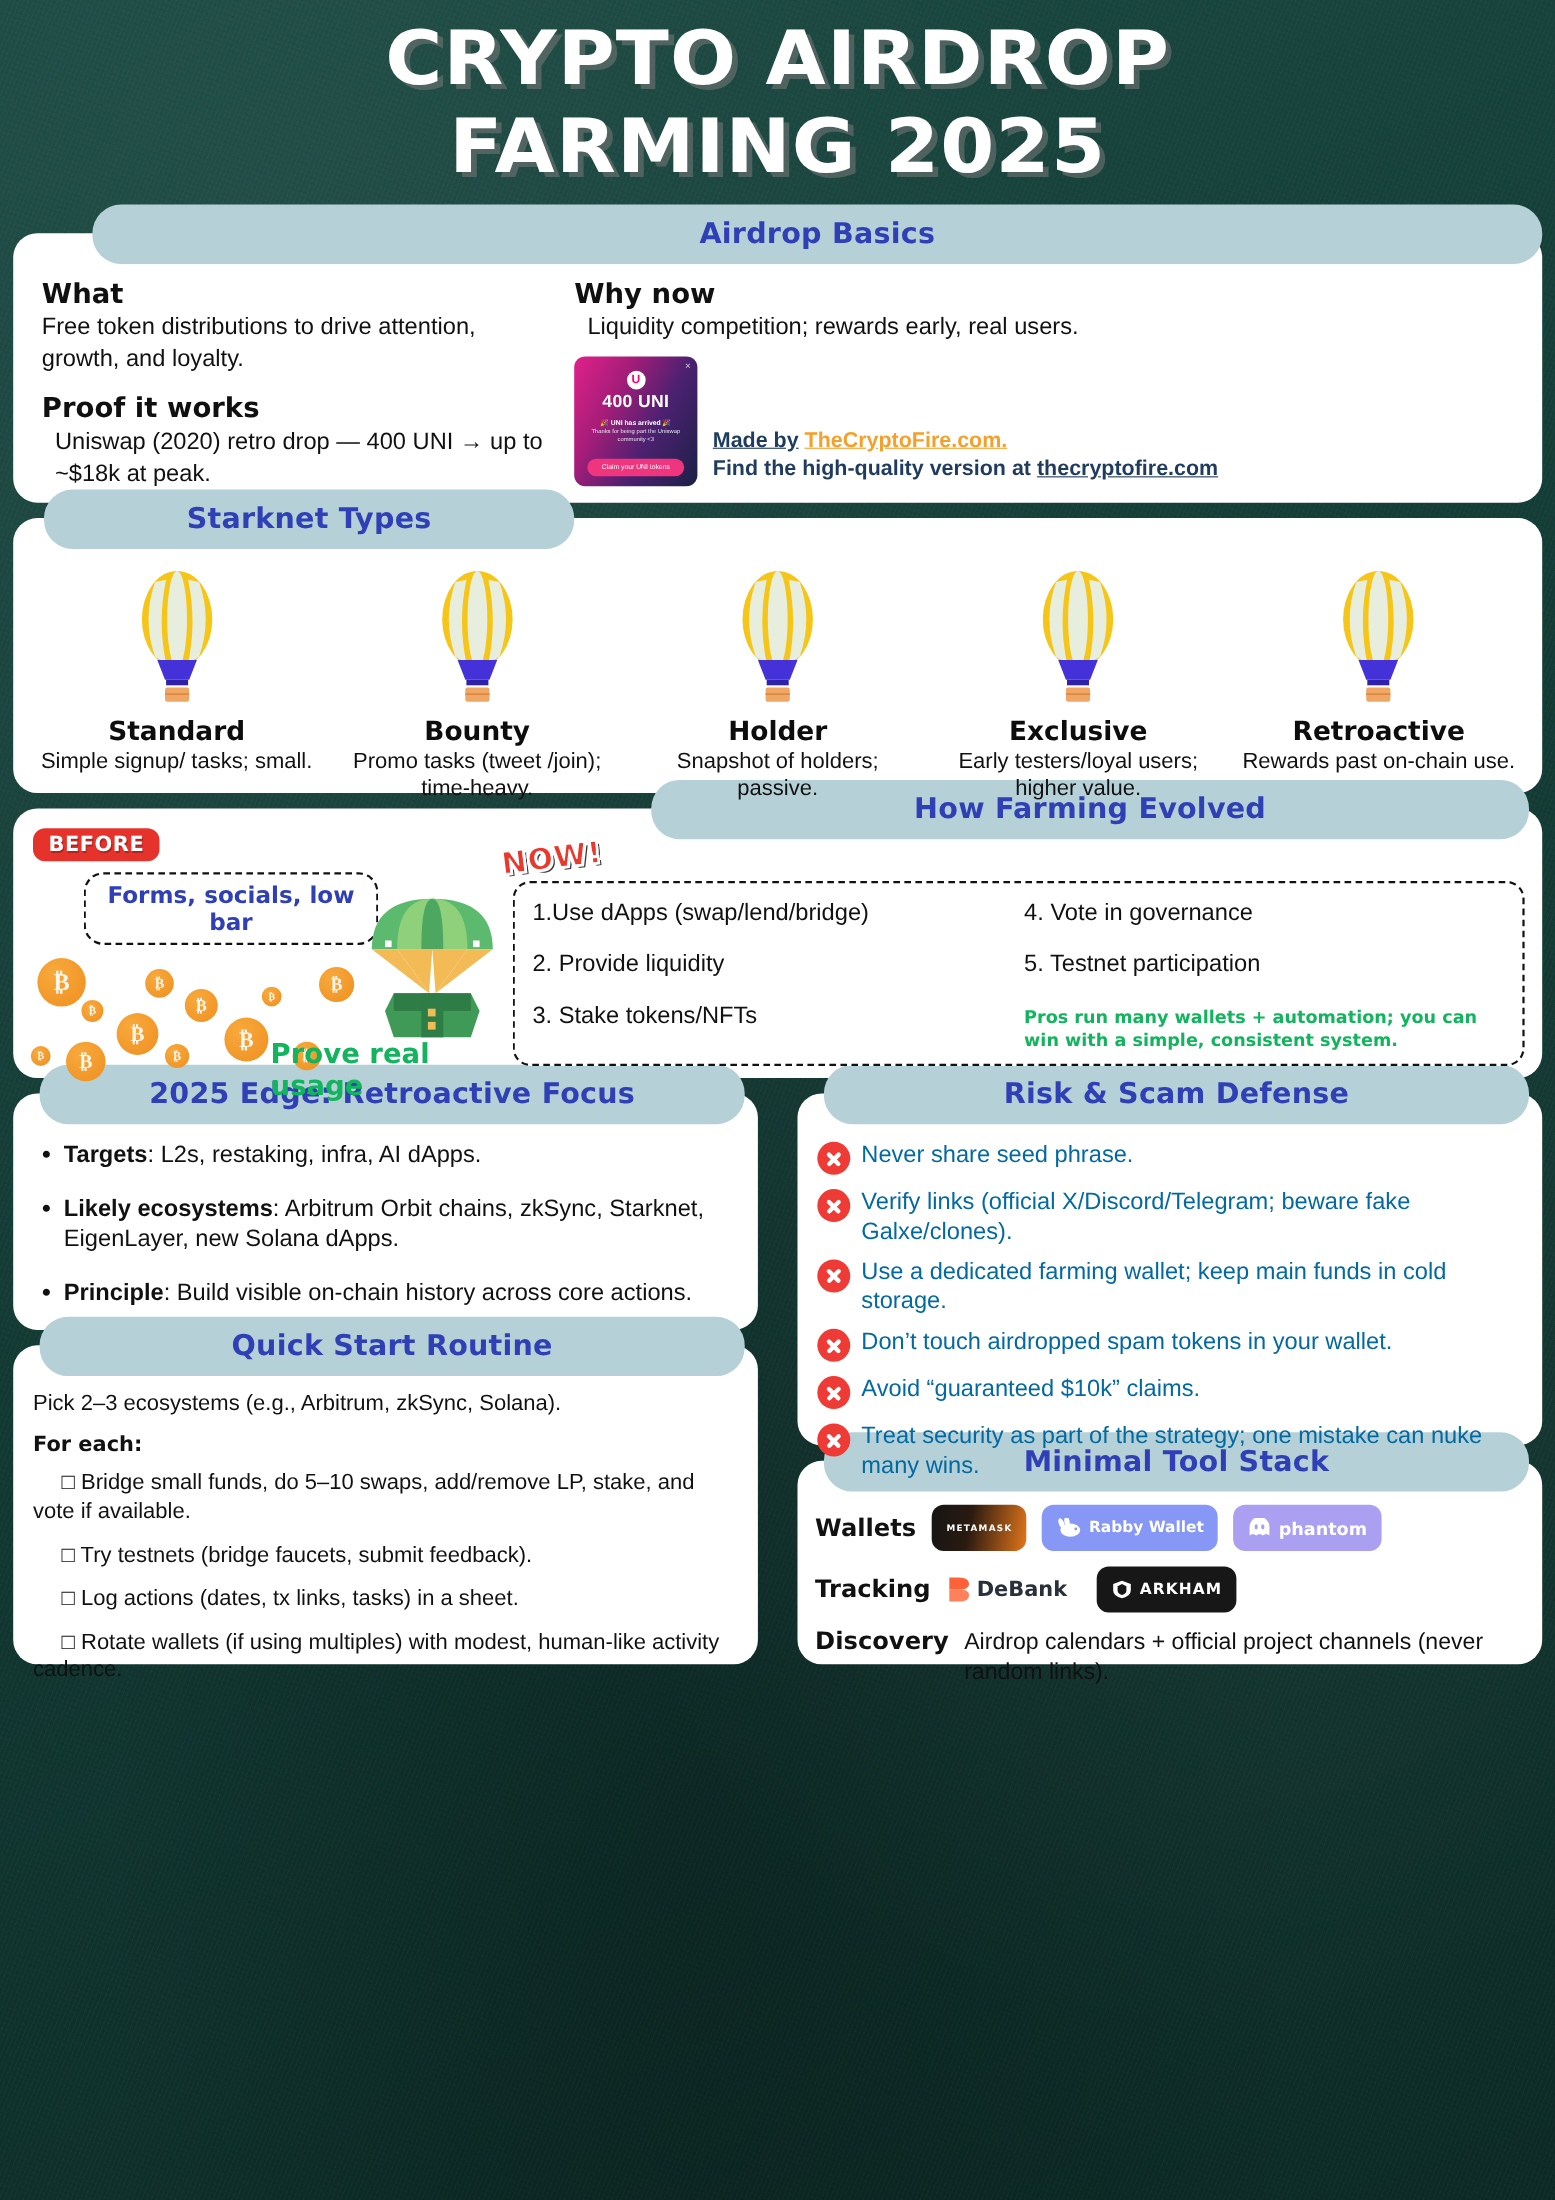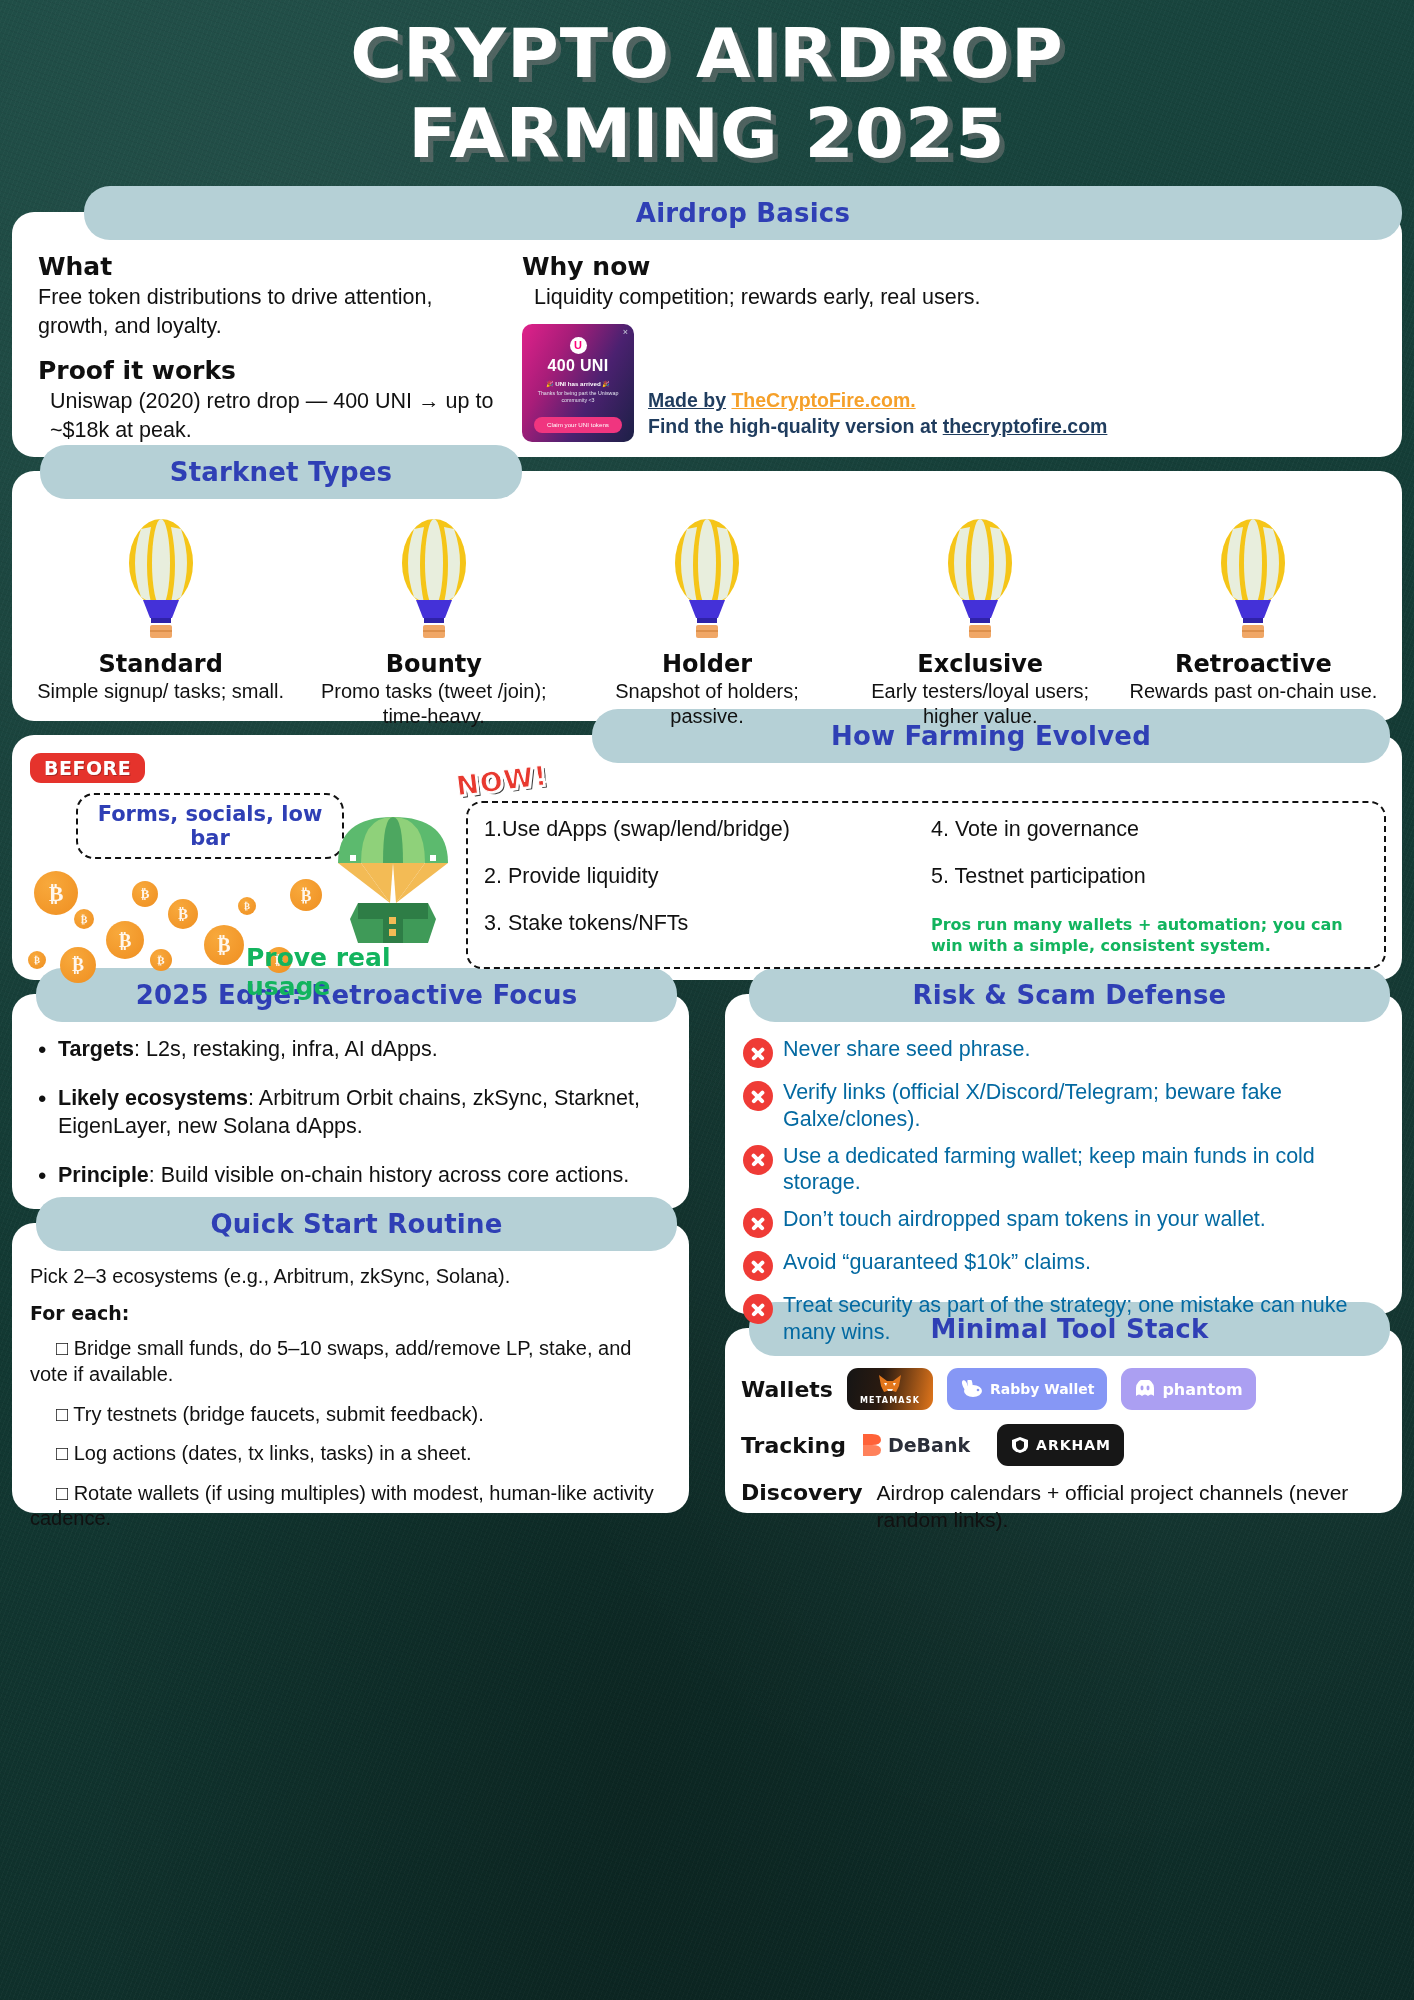--- a/index.html
+++ b/index.html
@@ -251,21 +251,21 @@
   .tool-label {
     font-family: "DejaVu Sans", sans-serif;
     font-weight: bold; font-size: 22px; color: #111; white-space: nowrap;
   }
   .logo-chip {
     display: flex; align-items: center; justify-content: center;
     border-radius: 11px; height: 42px; padding: 0 13px;
     font-family: "DejaVu Sans", sans-serif; font-weight: bold;
     white-space: nowrap; gap: 6px;
   }
-  .lg-metamask { background: linear-gradient(100deg,#151515 0%, #2a1a10 40%, #e2761b 100%); width: 86px; flex-direction: column; gap: 1px; }
+  .lg-metamask { background: linear-gradient(100deg,#151515 0%, #2a1a10 40%, #e2761b 100%); width: 86px; gap: 1px; }
   .lg-metamask .mm-name { color: #fff; font-size: 8px; letter-spacing: 1.2px; }
   .lg-rabby { background: #8697f5; color: #fff; font-size: 14px; }
   .lg-phantom { background: #ab9ff2; color: #fff; font-size: 16px; }
   .lg-debank { background: transparent; color: #2b2f3a; font-size: 19px; padding-left: 0; }
   .lg-arkham { background: #171717; color: #fff; font-size: 14px; letter-spacing: 1px; }
   .discovery-text { font-size: 21px; color: #111; line-height: 1.25; }
 </style>
 </head>
 <body>
 

